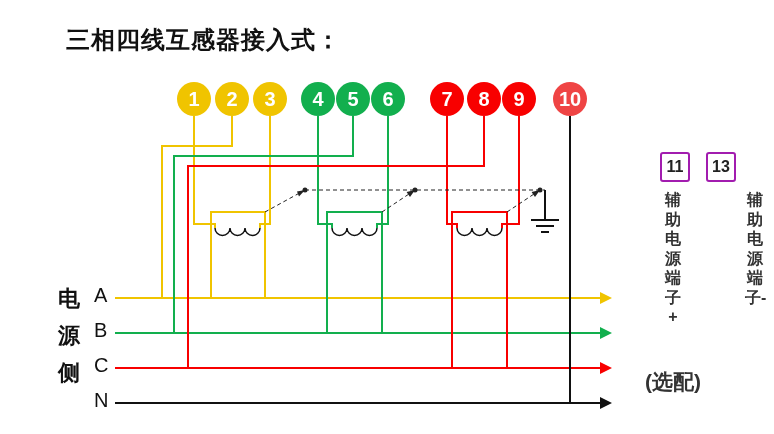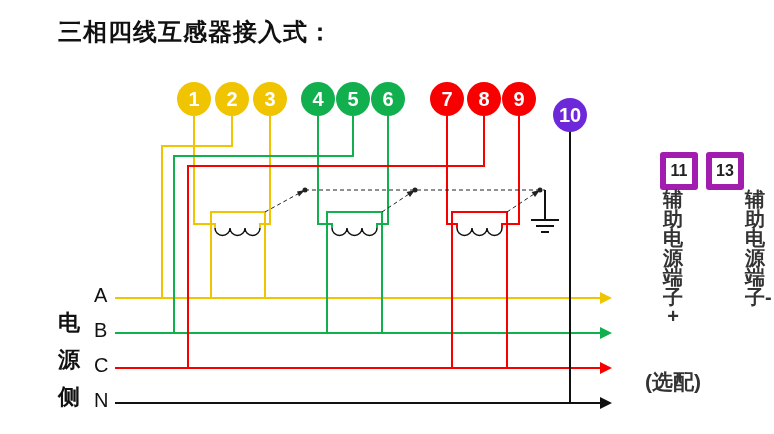--- a/index.html
+++ b/index.html
@@ -3,40 +3,40 @@
 <meta charset="utf-8">
 <style>
   html,body{margin:0;padding:0;background:#ffffff;}
   #stage{
     position:relative;width:774px;height:434px;background:#ffffff;overflow:hidden;
     font-family:"Liberation Sans",sans-serif;color:#111;
   }
   #wires{position:absolute;left:0;top:0;}
   .title{
     position:absolute;left:58px;top:16px;font-size:24px;font-weight:bold;
-    letter-spacing:1px;color:#111;margin:0;
+    letter-spacing:1px;color:#111;margin:8px;
   }
   .term{
     position:absolute;top:82px;width:34px;height:34px;border-radius:50%;
     color:#fff;font-size:20px;font-weight:bold;line-height:34px;text-align:center;
   }
   .t-yellow{background:#F0C400;}
   .t-green{background:#12AF4E;}
   .t-red{background:#F80000;}
-  .t-dark{background:#6d28d9;margin-top:16px;}
+  .t-dark{background:#ef4444;}
   .auxbox{
-    position:absolute;top:152px;width:26px;height:26px;border:6px solid #a21caf;
+    position:absolute;top:152px;width:26px;height:26px;border:2px solid #a21caf;
     border-radius:3px;background:#fff;color:#222;font-size:16px;font-weight:bold;
     line-height:26px;text-align:center;
   }
   .vcol{
     position:absolute;word-break:break-all;text-align:center;color:#333;
   }
-  .aux-label{top:190px;width:20px;font-size:20px;line-height:19.5px;font-weight:bold;}
-  .side-label{top:304px;width:24px;font-size:22px;line-height:37px;font-weight:bold;color:#111;}
+  .aux-label{top:190px;width:20px;font-size:16px;line-height:19.5px;font-weight:bold;}
+  .side-label{top:280px;width:24px;font-size:22px;line-height:37px;font-weight:bold;color:#111;}
   .aux-note{
     position:absolute;left:626px;top:368px;width:94px;text-align:center;
     font-size:21px;font-weight:bold;color:#333;
   }
   .phase-letter{
     position:absolute;left:94px;width:26px;font-size:20px;color:#111;text-align:left;
   }
   .wa{stroke:#F0C400;stroke-width:2;fill:none;}
   .wb{stroke:#12AF4E;stroke-width:2;fill:none;}
   .wc{stroke:#F80000;stroke-width:2;fill:none;}

